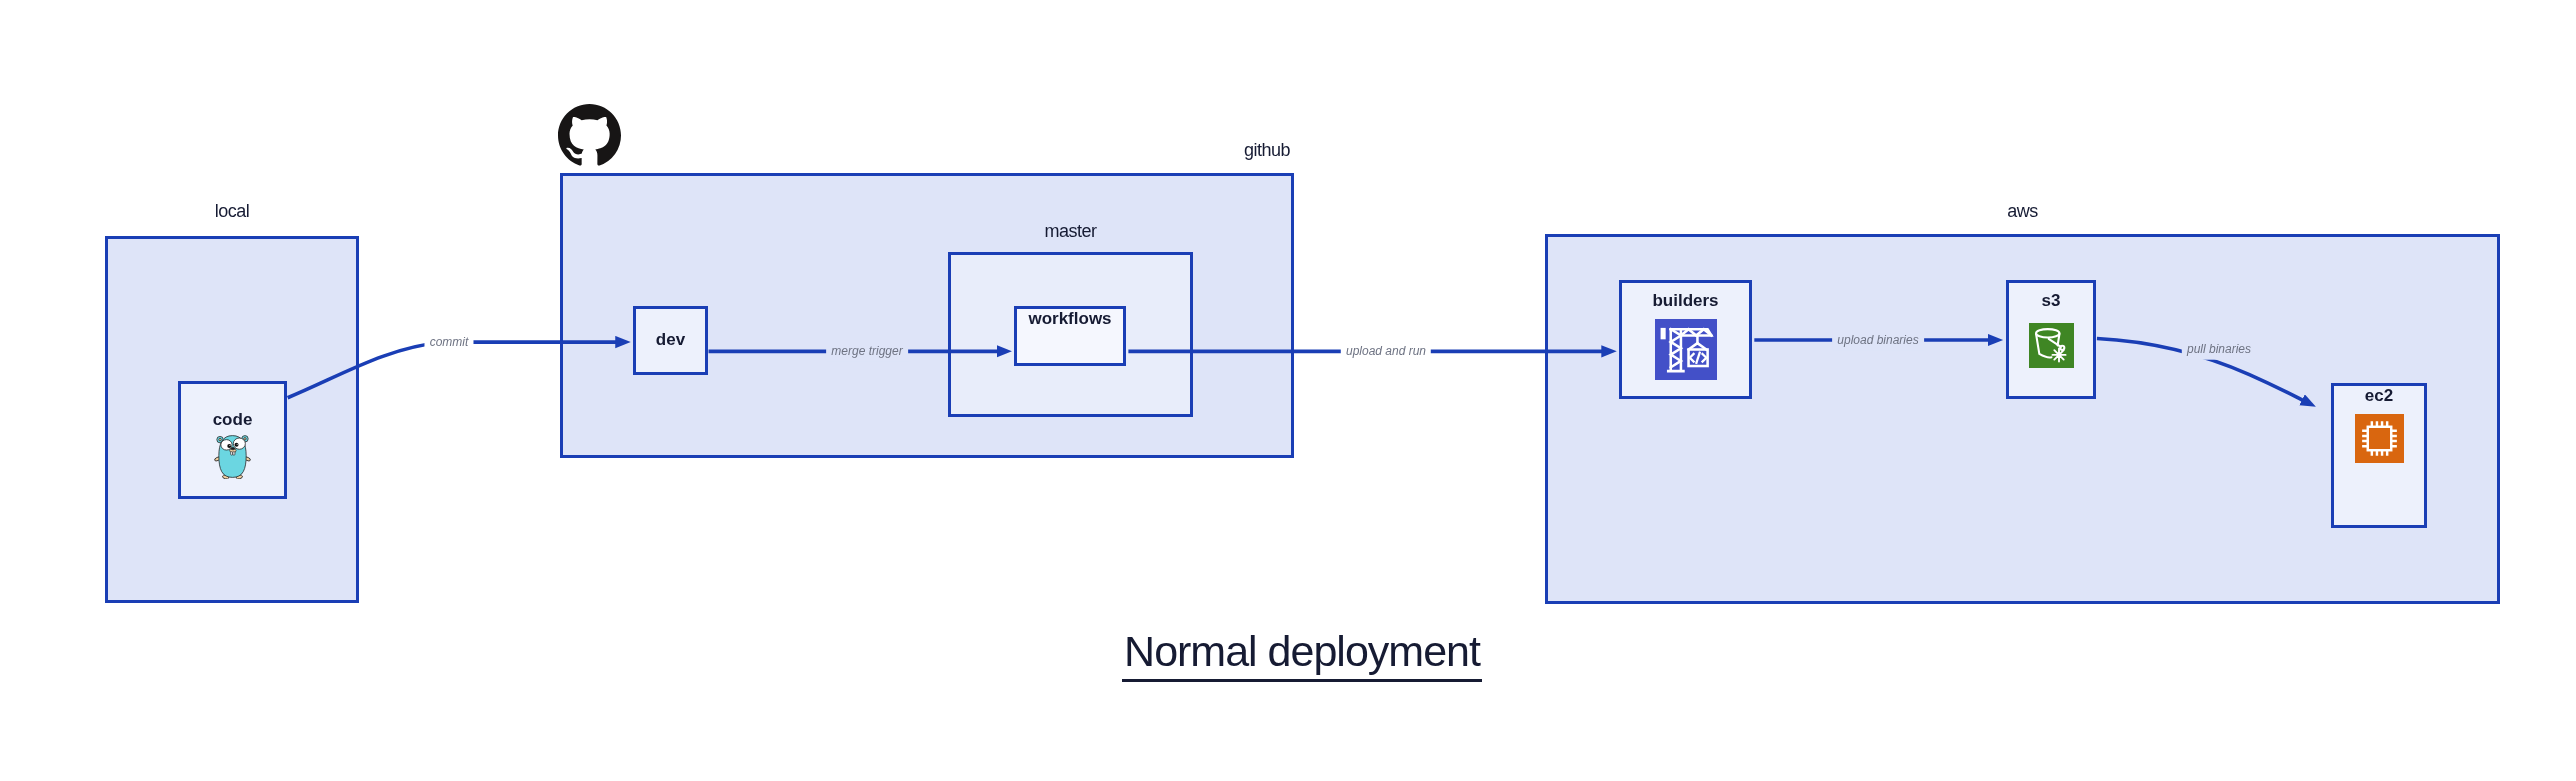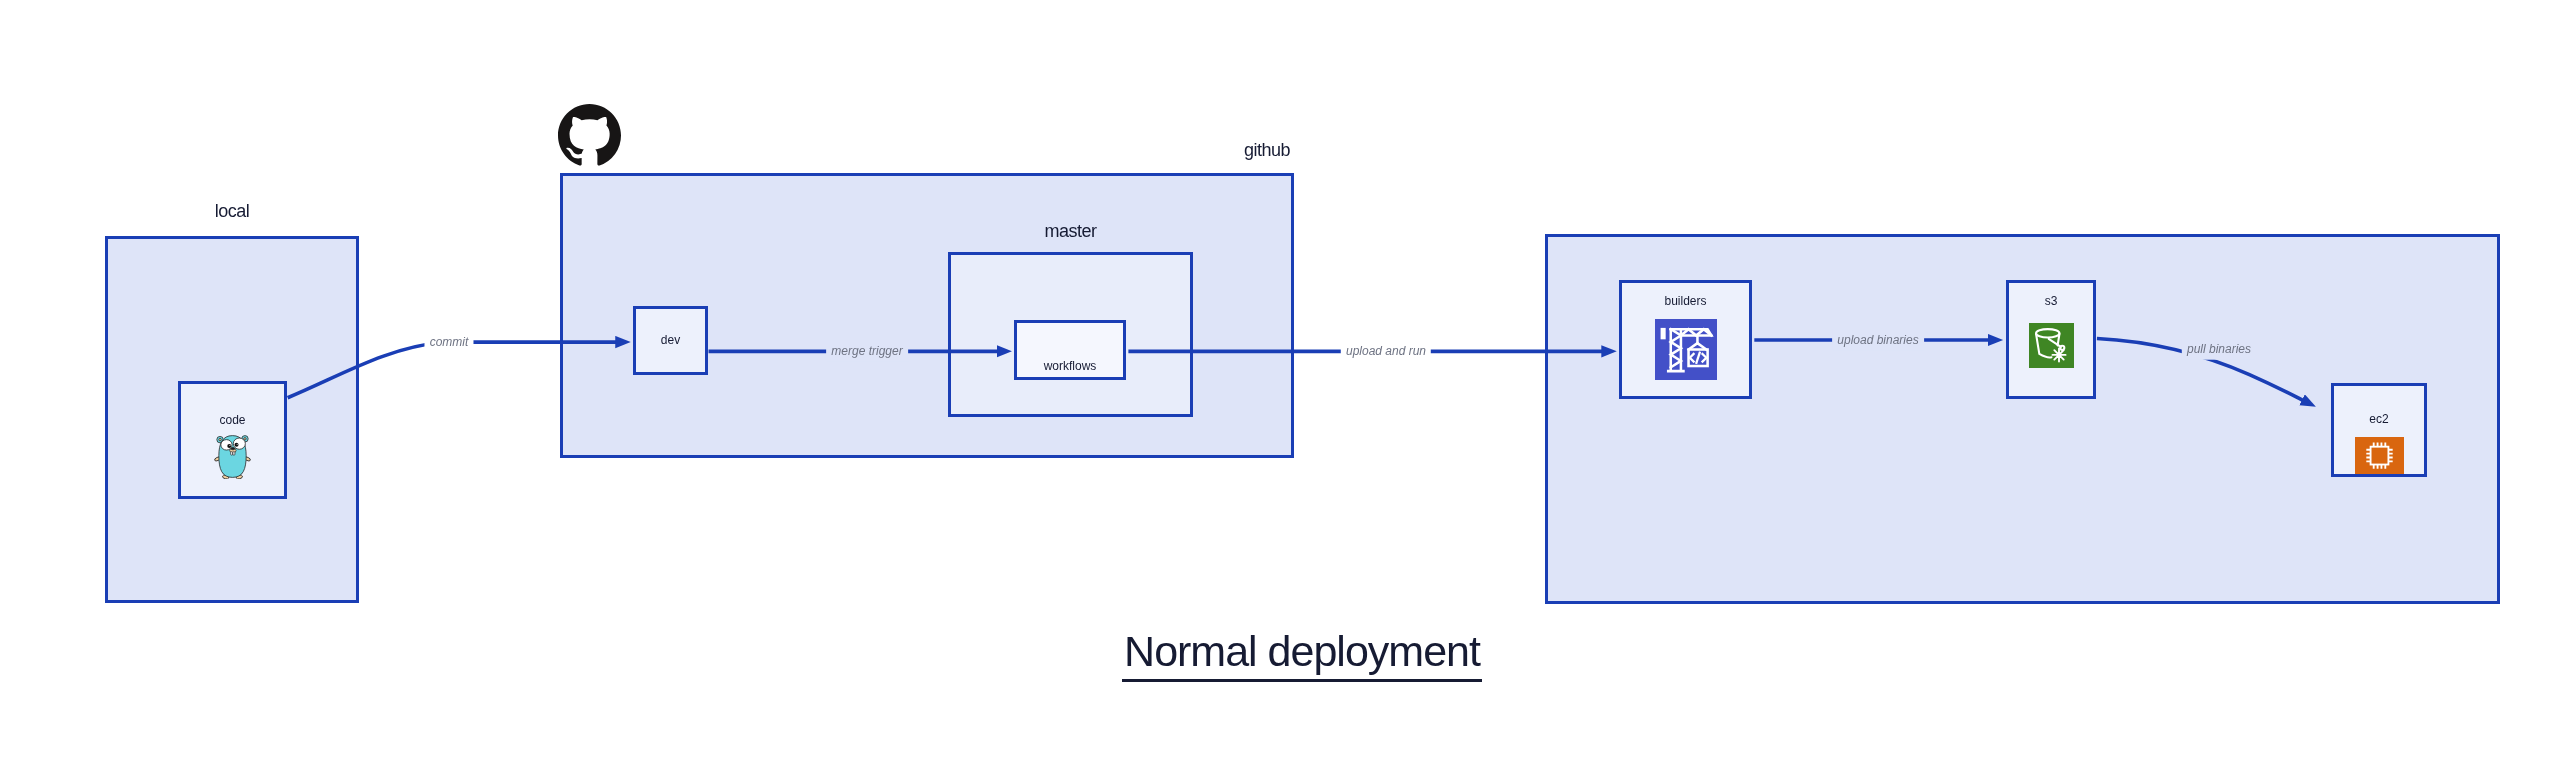--- a/index.html
+++ b/index.html
@@ -19,27 +19,27 @@
   .box-aws{left:1545px;top:234px;width:955px;height:370px}
 
   .group-label{position:absolute;font-size:18px;letter-spacing:-0.5px;color:var(--text-navy);line-height:31px;white-space:nowrap}
   .lbl-local{left:105px;width:254px;top:196px;text-align:center}
   .lbl-github{left:560px;width:730px;top:135px;text-align:right}
   .lbl-master{left:948px;width:245px;top:216px;text-align:center}
   .lbl-aws{left:1545px;width:955px;top:196px;text-align:center}
 
   .node{position:absolute;border:3.1px solid var(--border-blue);background:var(--fill-node);
         display:flex;flex-direction:column;align-items:center}
-  .node-label{font-size:12px;font-weight:normal;color:var(--text-navy);line-height:20.6px}
+  .node-label{font-size:17px;font-weight:bold;color:var(--text-navy);line-height:20.6px}
   .node-code{left:178px;top:381px;width:109px;height:118px;padding-top:26px}
   .node-dev{left:633px;top:306px;width:75px;height:69px;justify-content:center}
-  .node-workflows{left:1014px;top:320px;width:112px;height:60px;justify-content:flex-end;background:var(--fill-workflows)}
+  .node-workflows{left:1014px;top:306px;width:112px;height:60px;justify-content:flex-start;background:var(--fill-workflows)}
   .node-builders{left:1619px;top:280px;width:133px;height:119px;padding-top:8.2px}
   .node-s3{left:2006px;top:280px;width:90px;height:119px;padding-top:8.2px}
-  .node-ec2{left:2331px;top:383px;width:96px;height:94px;padding-top:23px}
+  .node-ec2{left:2331px;top:383px;width:96px;height:145px;padding-top:0}
 
   .icon-tile{display:block;margin-top:7.2px}
   .tile-codebuild{background:var(--codebuild-purple)}
   .tile-s3{background:var(--s3-green);margin-top:11.3px}
   .tile-ec2{background:var(--ec2-orange)}
 
   .octocat{position:absolute;left:558px;top:104px;width:63px;height:63px}
   .gopher{display:block;margin-top:3.1px}
 
   svg.edges{position:absolute;left:0;top:0;width:2604px;height:781px;pointer-events:none;z-index:5}
@@ -58,20 +58,21 @@
   .title span{font-size:43px;letter-spacing:-1px;color:var(--text-navy);
               border-bottom:3.6px solid var(--text-navy);padding:0 2.1px 4.1px 2.1px;line-height:47px}
 </style>
 </head>
 <body>
 
 <div class="canvas">
 
   <div class="group-label lbl-local">local</div>
   <div class="group-label lbl-github">github</div>
+  <div class="group-label lbl-aws">aws</div>
 
   <div class="group-box box-local"></div>
   <div class="group-box box-github"></div>
   <div class="group-box box-aws"></div>
   <div class="group-label lbl-master">master</div>
   <div class="group-box box-master"></div>
 
   <svg class="octocat" viewBox="0 0 16 16">
     <path fill="#171515" d="M8 0C3.58 0 0 3.58 0 8c0 3.54 2.29 6.53 5.47 7.59.4.07.55-.17.55-.38 0-.19-.01-.82-.01-1.49-2.01.37-2.53-.49-2.69-.94-.09-.23-.48-.94-.82-1.13-.28-.15-.68-.52-.01-.53.63-.01 1.08.58 1.23.82.72 1.21 1.87.87 2.33.66.07-.52.28-.87.51-1.07-1.78-.2-3.64-.89-3.64-3.95 0-.87.31-1.59.82-2.15-.08-.2-.36-1.02.08-2.12 0 0 .67-.21 2.2.82.64-.18 1.32-.27 2-.27s1.36.09 2 .27c1.53-1.04 2.2-.82 2.2-.82.44 1.1.16 1.92.08 2.12.51.56.82 1.27.82 2.15 0 3.07-1.87 3.75-3.65 3.95.29.25.54.73.54 1.48 0 1.07-.01 1.93-.01 2.2 0 .21.15.46.55.38A8.01 8.01 0 0 0 16 8c0-4.42-3.58-8-8-8z"></path>
   </svg>

